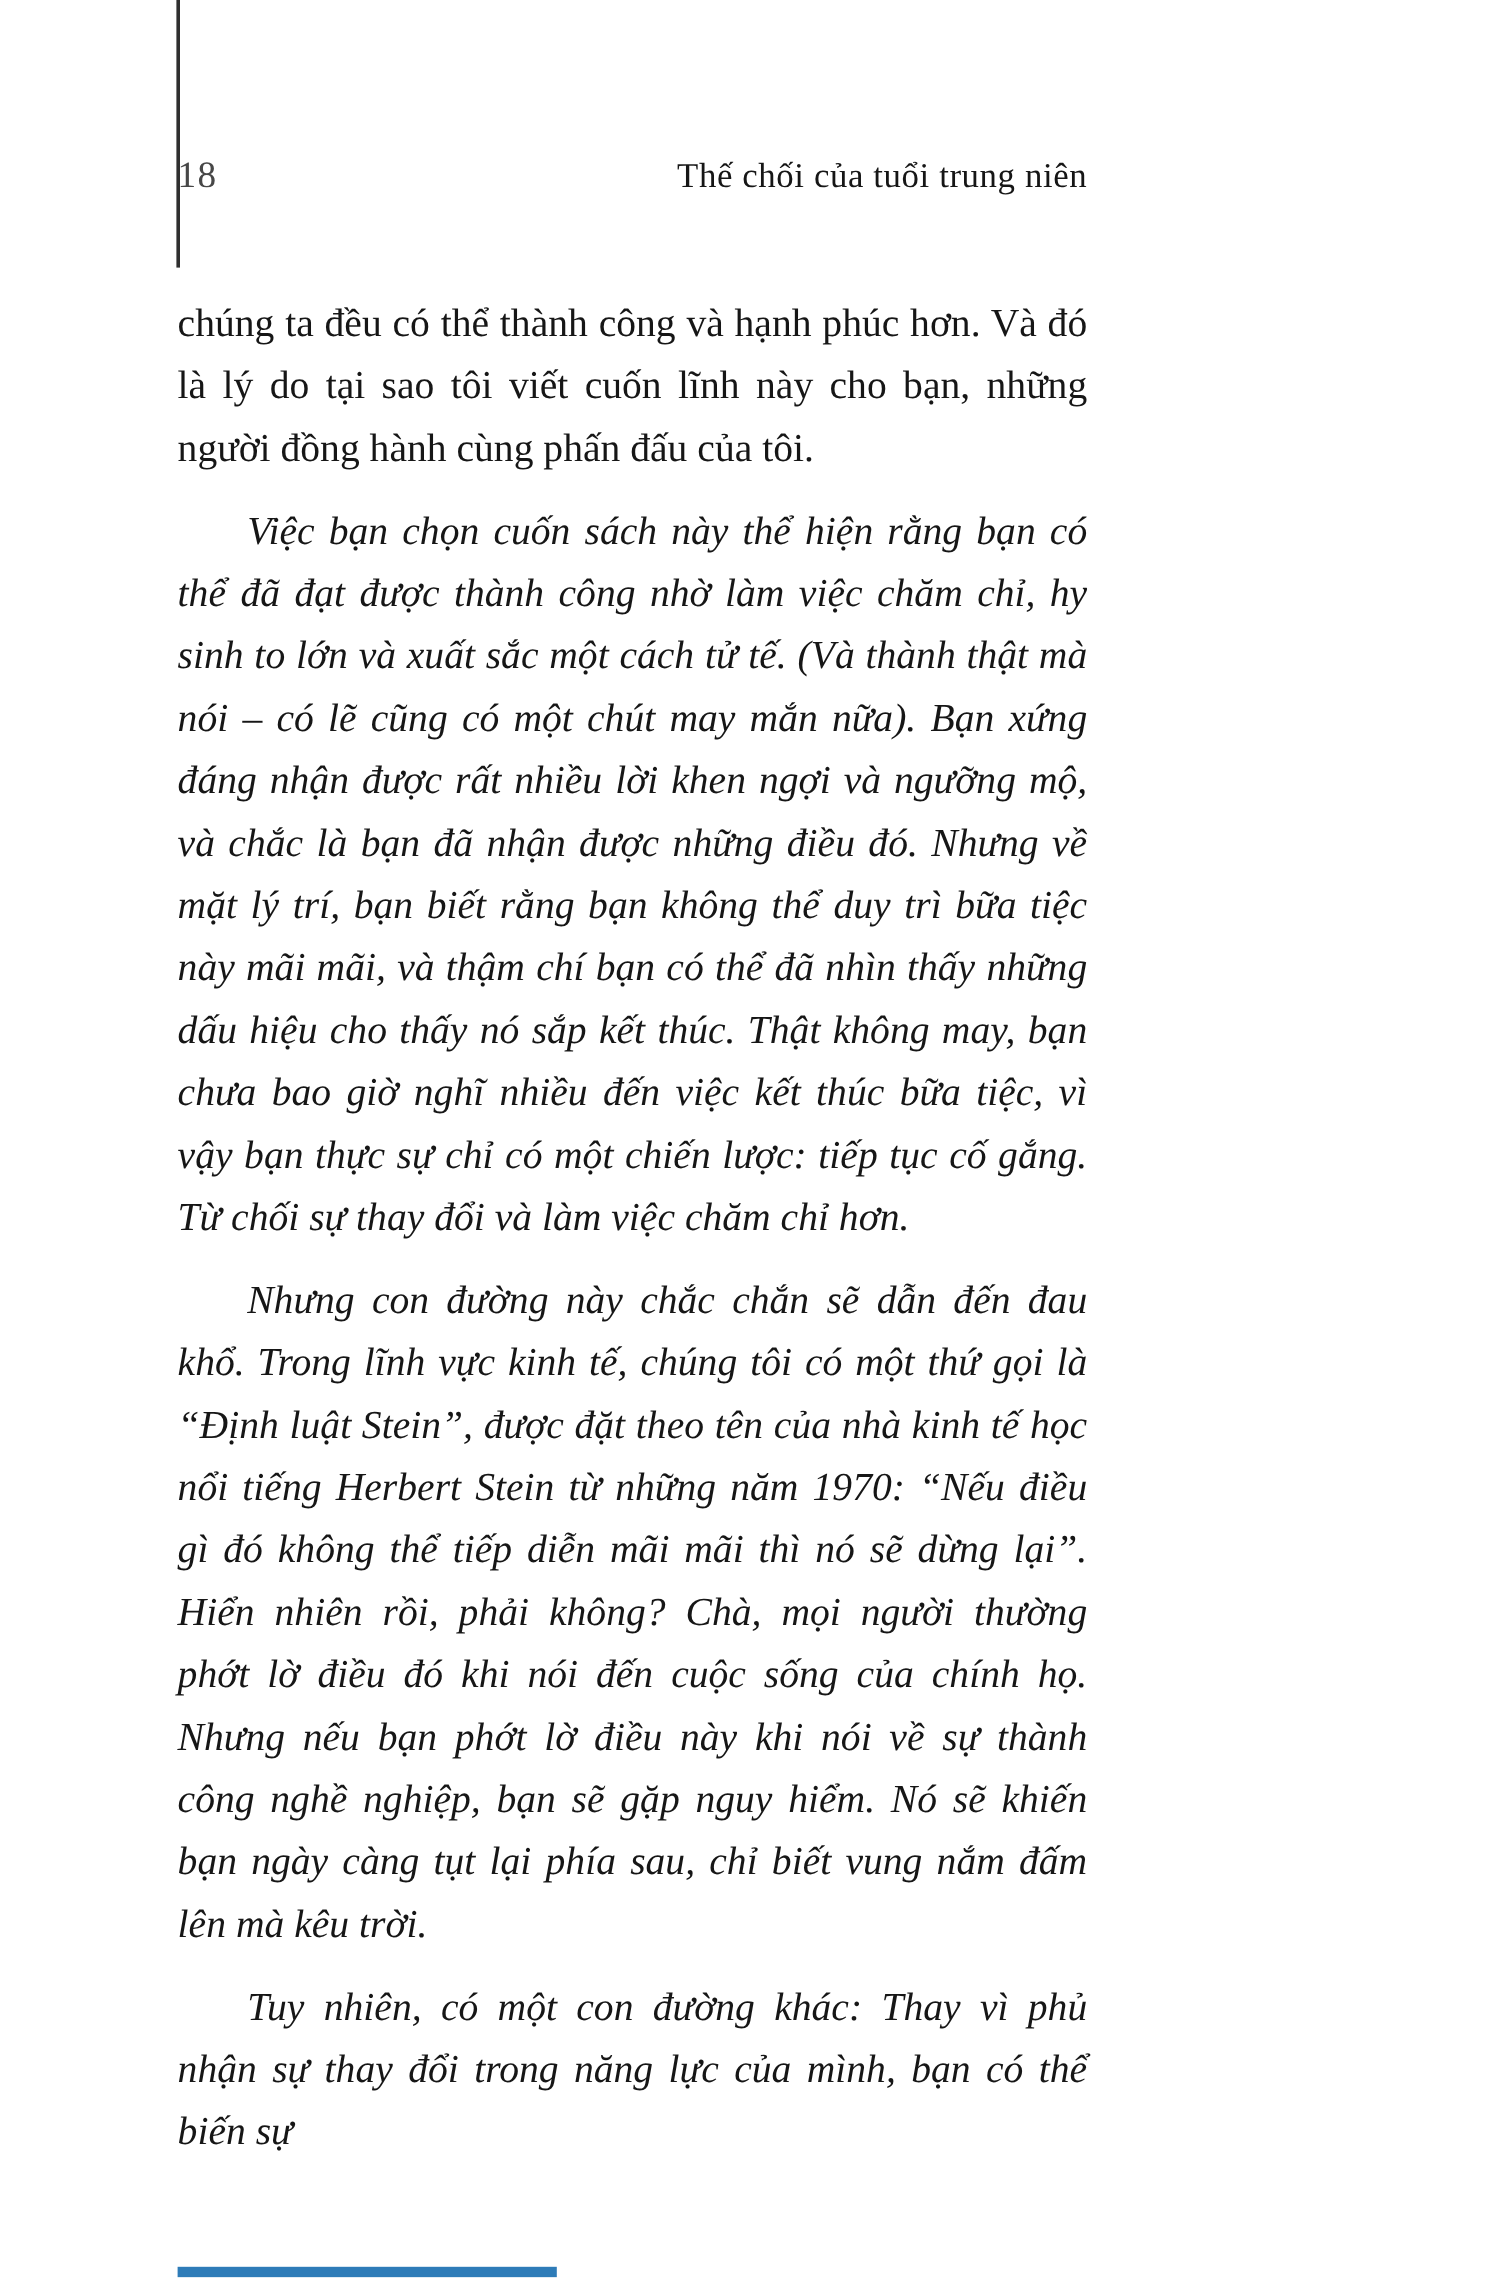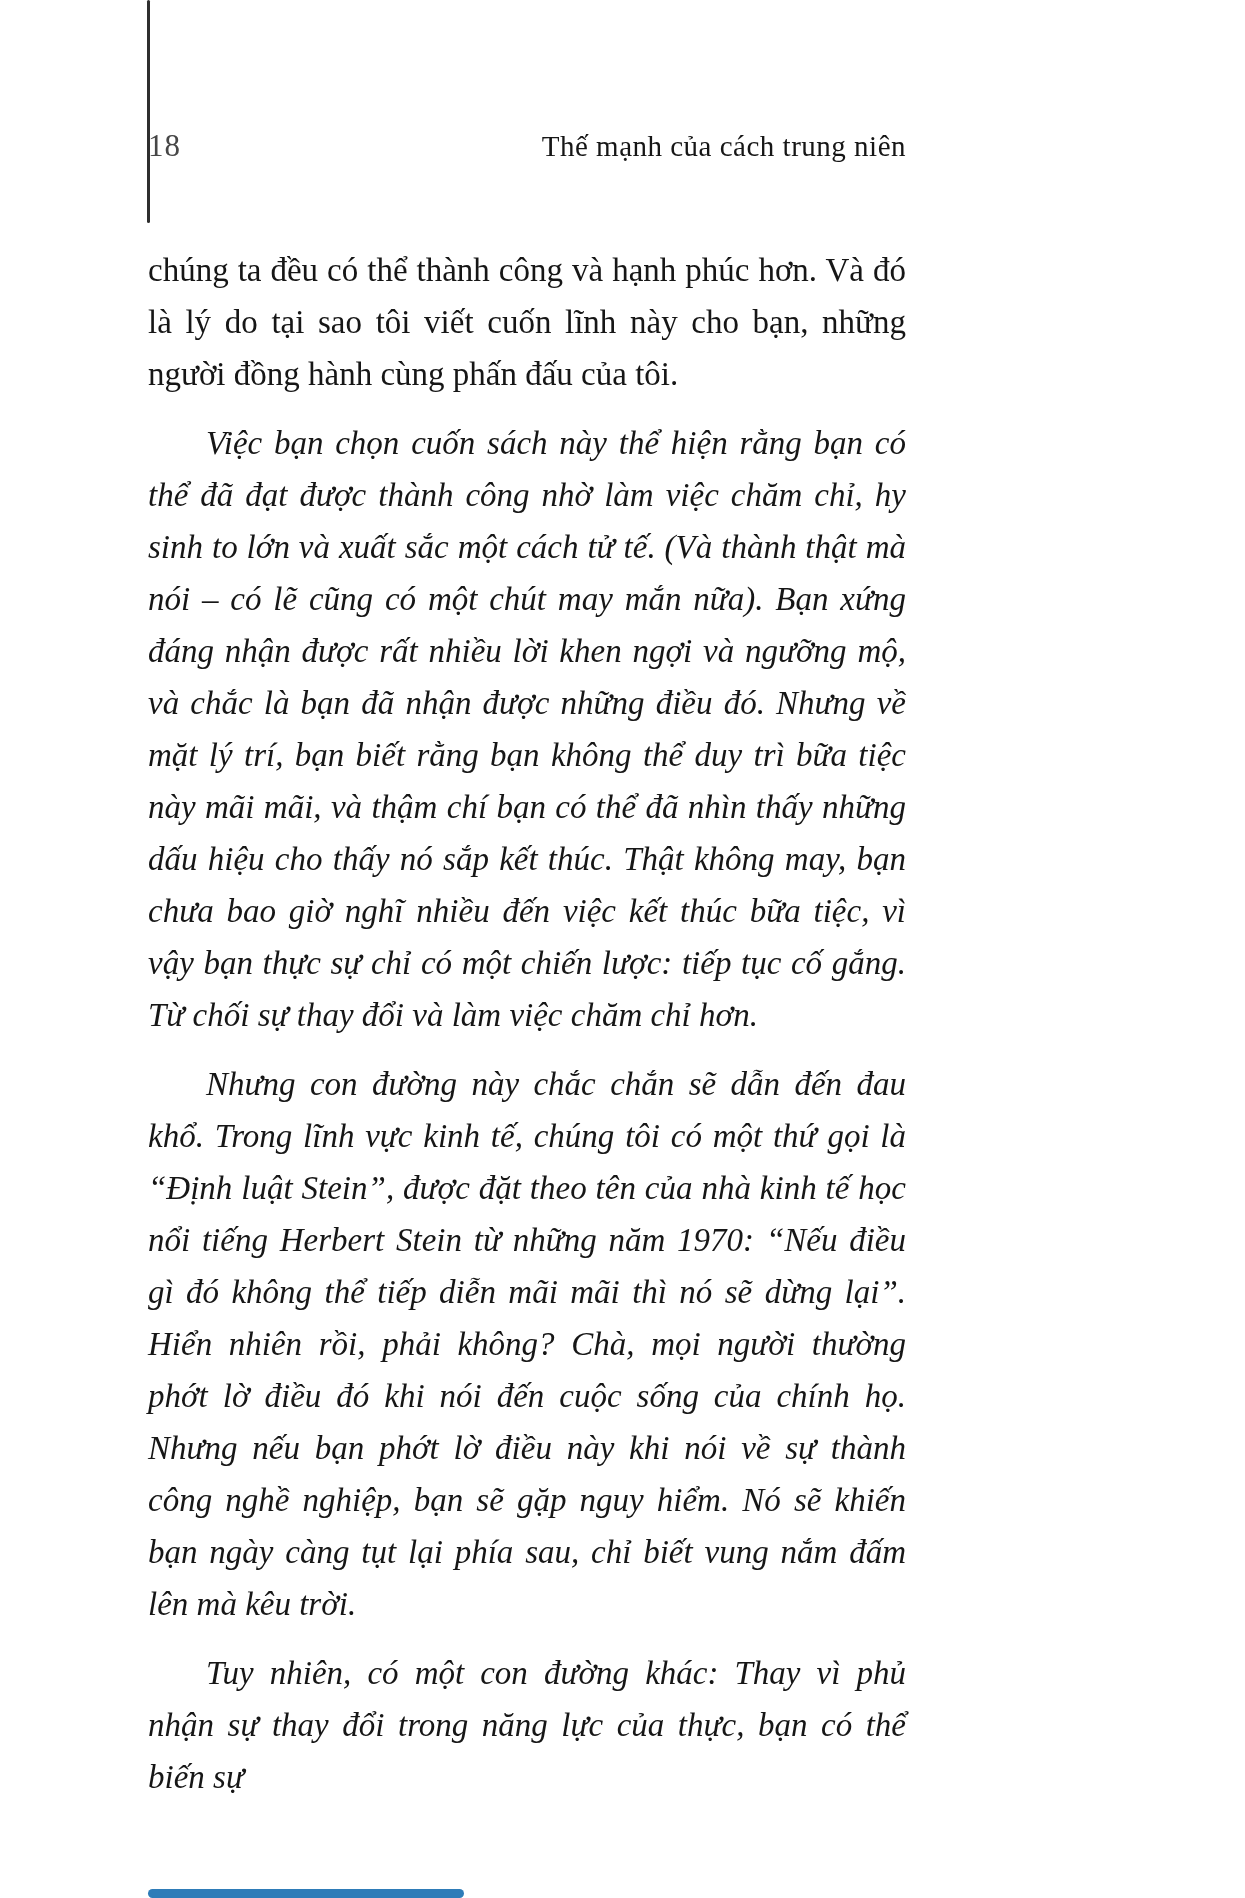--- a/index.html
+++ b/index.html
@@ -1,21 +1,21 @@
 <!DOCTYPE html>
 <html lang="vi" style="--margin-rule-color: #2f2f2f; --footer-bar-color: #2e7cb8; --text-color: #161616; --muted-color: #474747;"><head>
 <meta charset="utf-8">
 <style>
   :root{
     --margin-rule-color:#2f2f2f;
     --footer-bar-color:#2e7cb8;
     --text-color:#161616;
     --muted-color:#474747;
   }
-  *{ box-sizing:border-box; margin:0; padding:0;border-radius:25px; }
+  *{ box-sizing:border-box; margin:0; padding:0; }
   html,body{ background:#ffffff; }
   .book-page{
     position:relative;
     width:1245px;
     height:1898px;
     background:#ffffff;
     overflow:hidden;
     font-family:"Liberation Serif","DejaVu Serif",serif;
     color:var(--text-color);
   }
@@ -80,27 +80,27 @@
 <body>
 
 <div class="book-page">
 
   <div class="margin-rule"></div>
 
   <div class="content">
 
     <div class="running-head">
       <span class="page-number">18</span>
-      <span class="running-title">Thế mạnh của cách trung niên</span>
+      <span class="running-title">Thế chối của tuổi trung niên</span>
     </div>
 
     <div class="page-body">
       <p>chúng ta đều có thể thành công và hạnh phúc hơn. Và đó là lý do tại sao tôi viết cuốn lĩnh này cho bạn, những người đồng hành cùng phấn đấu của tôi.</p>
       <p class="indent">Việc bạn chọn cuốn sách này thể hiện rằng bạn có thể đã đạt được thành công nhờ làm việc chăm chỉ, hy sinh to lớn và xuất sắc một cách tử tế. (Và thành thật mà nói – có lẽ cũng có một chút may mắn nữa). Bạn xứng đáng nhận được rất nhiều lời khen ngợi và ngưỡng mộ, và chắc là bạn đã nhận được những điều đó. Nhưng về mặt lý trí, bạn biết rằng bạn không thể duy trì bữa tiệc này mãi mãi, và thậm chí bạn có thể đã nhìn thấy những dấu hiệu cho thấy nó sắp kết thúc. Thật không may, bạn chưa bao giờ nghĩ nhiều đến việc kết thúc bữa tiệc, vì vậy bạn thực sự chỉ có một chiến lược: tiếp tục cố gắng. Từ chối sự thay đổi và làm việc chăm chỉ hơn.</p>
       <p class="indent">Nhưng con đường này chắc chắn sẽ dẫn đến đau khổ. Trong lĩnh vực kinh tế, chúng tôi có một thứ gọi là “Định luật Stein”, được đặt theo tên của nhà kinh tế học nổi tiếng Herbert Stein từ những năm 1970: “Nếu điều gì đó không thể tiếp diễn mãi mãi thì nó sẽ dừng lại”. Hiển nhiên rồi, phải không? Chà, mọi người thường phớt lờ điều đó khi nói đến cuộc sống của chính họ. Nhưng nếu bạn phớt lờ điều này khi nói về sự thành công nghề nghiệp, bạn sẽ gặp nguy hiểm. Nó sẽ khiến bạn ngày càng tụt lại phía sau, chỉ biết vung nắm đấm lên mà kêu trời.</p>
-      <p class="indent">Tuy nhiên, có một con đường khác: Thay vì phủ nhận sự thay đổi trong năng lực của thực, bạn có thể biến sự</p>
+      <p class="indent">Tuy nhiên, có một con đường khác: Thay vì phủ nhận sự thay đổi trong năng lực của mình, bạn có thể biến sự</p>
     </div>
 
   </div>
 
   <div class="footer-bar"></div>
 
 </div>
 
 </body></html>

